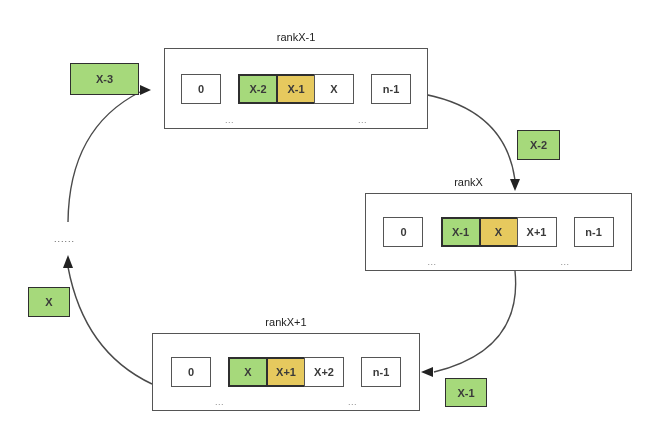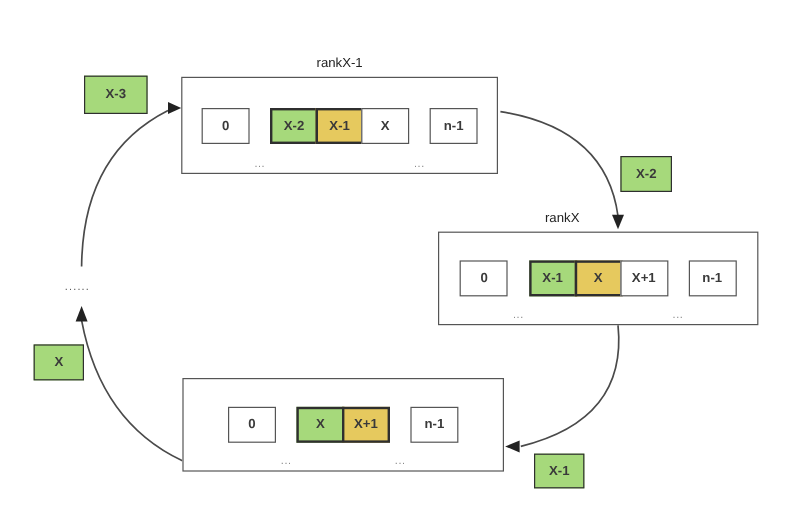--- a/index.html
+++ b/index.html
@@ -16,27 +16,27 @@
   .rank2 .rank-box{width:268px;height:78px;}
 
   .cell{width:40px;height:30px;box-sizing:border-box;border:1.5px solid var(--box-border,#555);background:#fff;
         display:flex;align-items:center;justify-content:center;font-size:11px;font-weight:600;color:#3a3a3a;white-space:nowrap;}
   .cell.green{background:var(--green,#a6d97b);border:2px solid var(--cell-border,#2f2f2f);}
   .cell.yellow{background:var(--yellow,#e6c95e);border:2px solid var(--cell-border,#2f2f2f);}
   .group{display:flex;}
   .group .cell + .cell{margin-left:-2px;}
   .dots{align-self:flex-end;padding-bottom:3px;font-size:9px;letter-spacing:0.5px;color:#888;line-height:9px;}
 
-  .rank0{left:151px;top:30px;margin-top:16px;}
+  .rank0{left:164px;top:30px;}
   .rank1{left:365px;top:175px;}
   .rank2{left:152px;top:315px;}
 
   .chunk{position:absolute;box-sizing:border-box;border:1.5px solid var(--cell-border,#2f2f2f);background:var(--green,#a6d97b);
          display:flex;align-items:center;justify-content:center;font-size:11px;font-weight:600;color:#3a3a3a;}
-  .chunk-x3{left:70px;top:63px;width:53px;height:32px;}
+  .chunk-x3{left:70px;top:63px;width:69px;height:32px;}
   .chunk-x2{left:517px;top:130px;width:43px;height:30px;}
   .chunk-x1{left:445px;top:378px;width:42px;height:29px;}
   .chunk-x{left:28px;top:287px;width:42px;height:30px;}
 
   .left-ellipsis{position:absolute;left:54px;top:234px;font-size:9px;letter-spacing:1px;color:#555;line-height:10px;}
 </style>
 </head>
 <body>
 
 <div class="canvas">
@@ -79,26 +79,28 @@
         <div class="cell green">X-1</div>
         <div class="cell yellow">X</div>
         <div class="cell">X+1</div>
       </div>
       <div class="dots">...</div>
       <div class="cell">n-1</div>
     </div>
   </div>
 
   <div class="rank rank2">
+    <div class="rank-label">rankX+1</div>
     <div class="rank-box">
       <div class="cell">0</div>
       <div class="dots">...</div>
       <div class="group">
         <div class="cell green">X</div>
         <div class="cell yellow">X+1</div>
+        <div class="cell">X+2</div>
       </div>
       <div class="dots">...</div>
       <div class="cell">n-1</div>
     </div>
   </div>
 
   <div class="chunk chunk-x3">X-3</div>
   <div class="chunk chunk-x2">X-2</div>
   <div class="chunk chunk-x1">X-1</div>
   <div class="chunk chunk-x">X</div>

